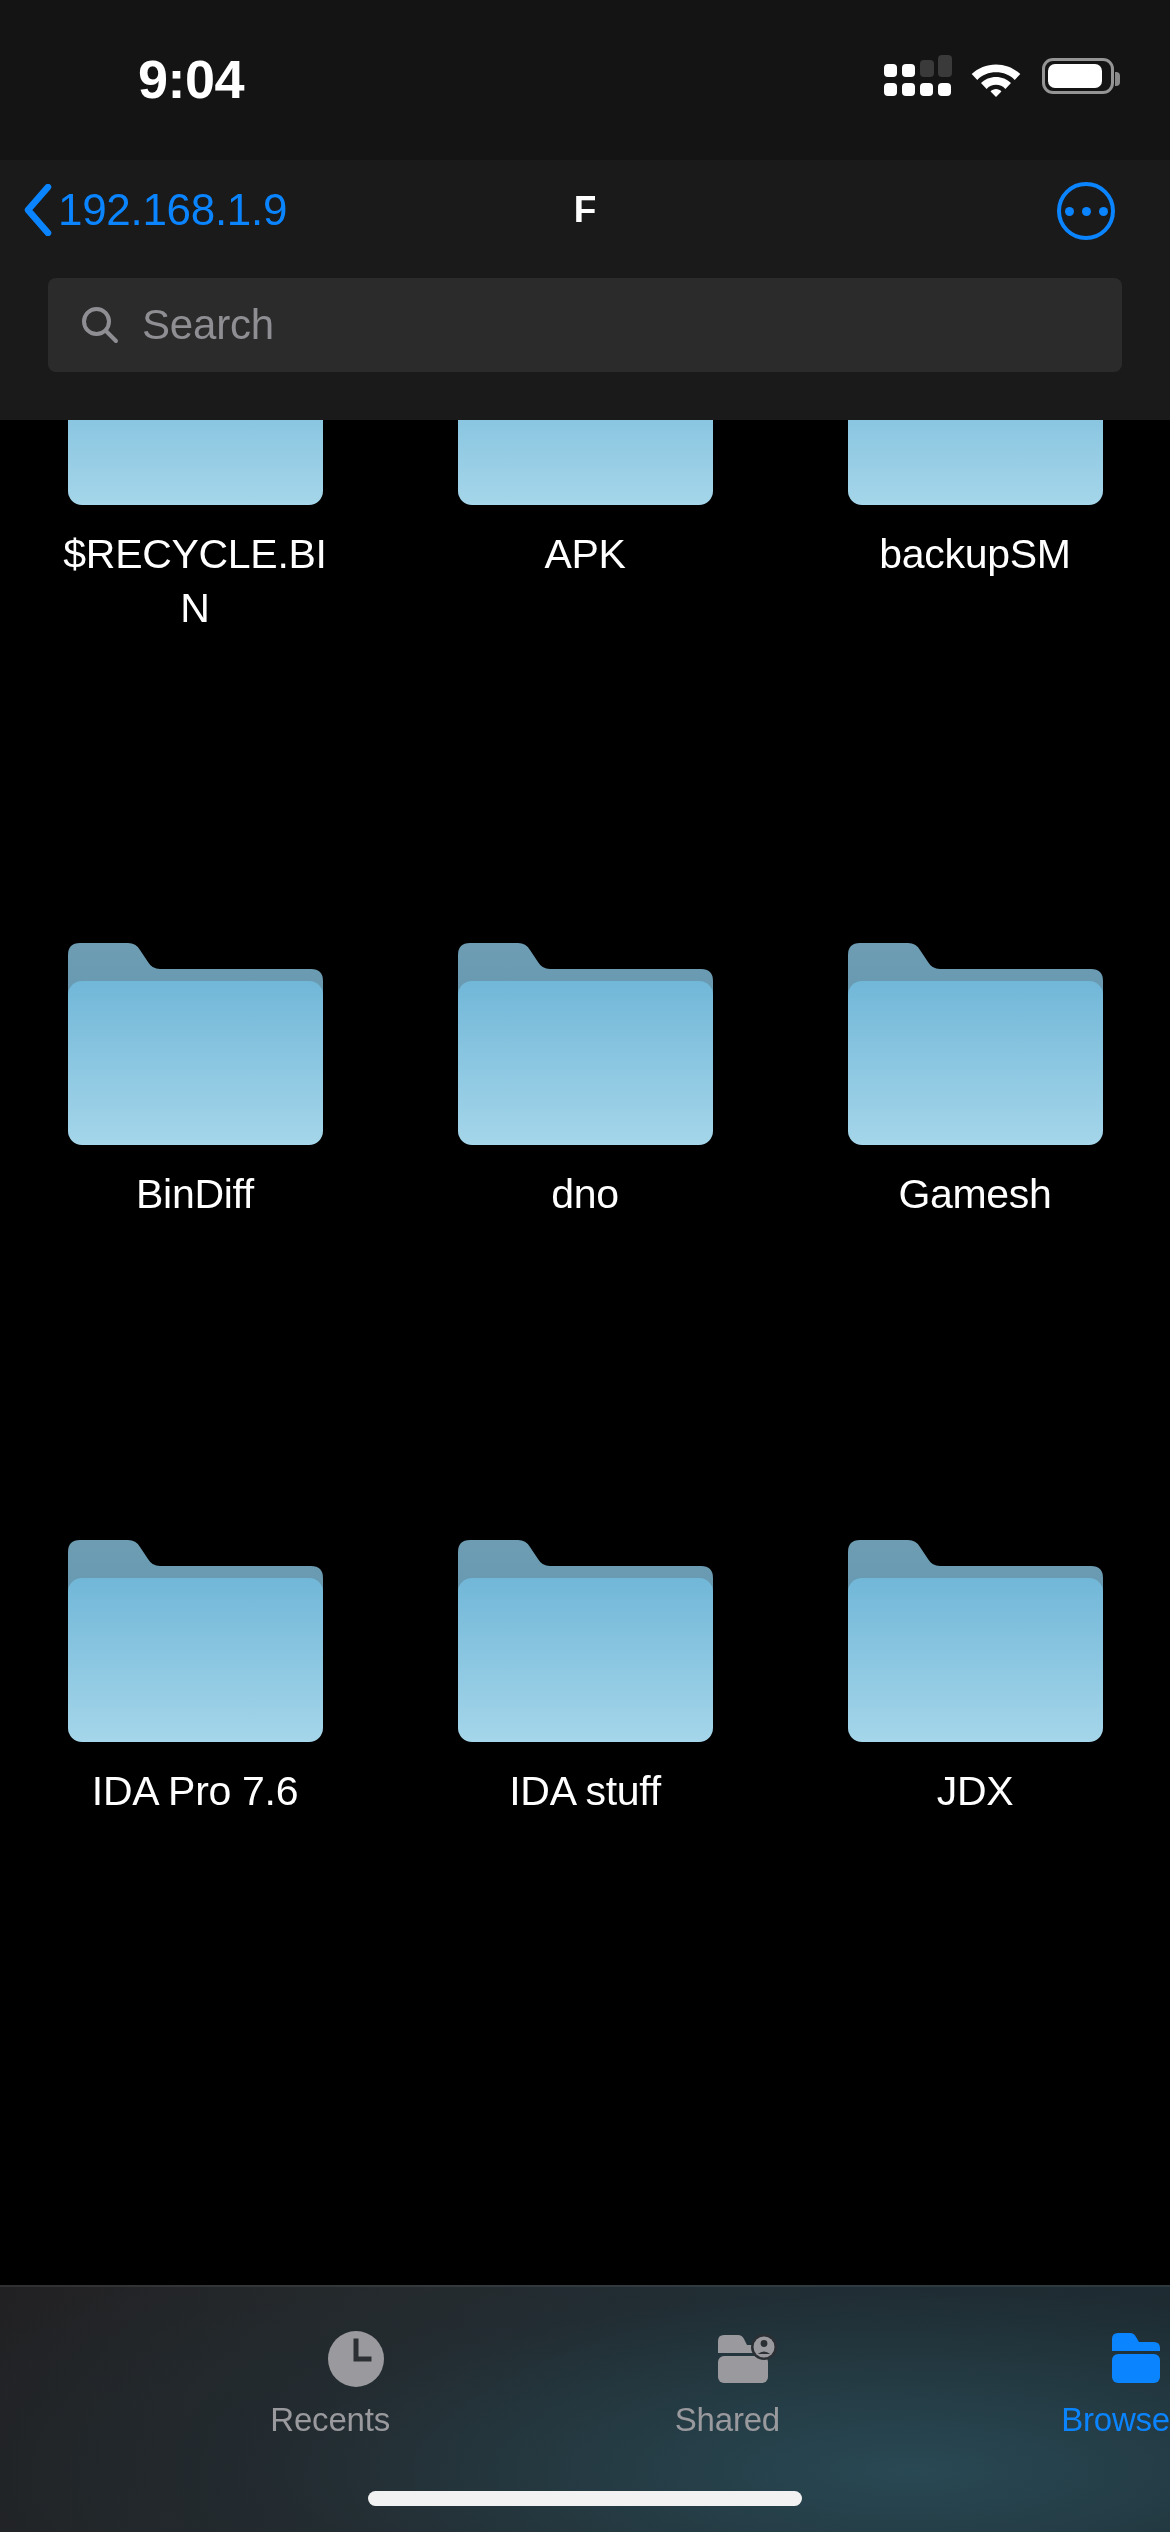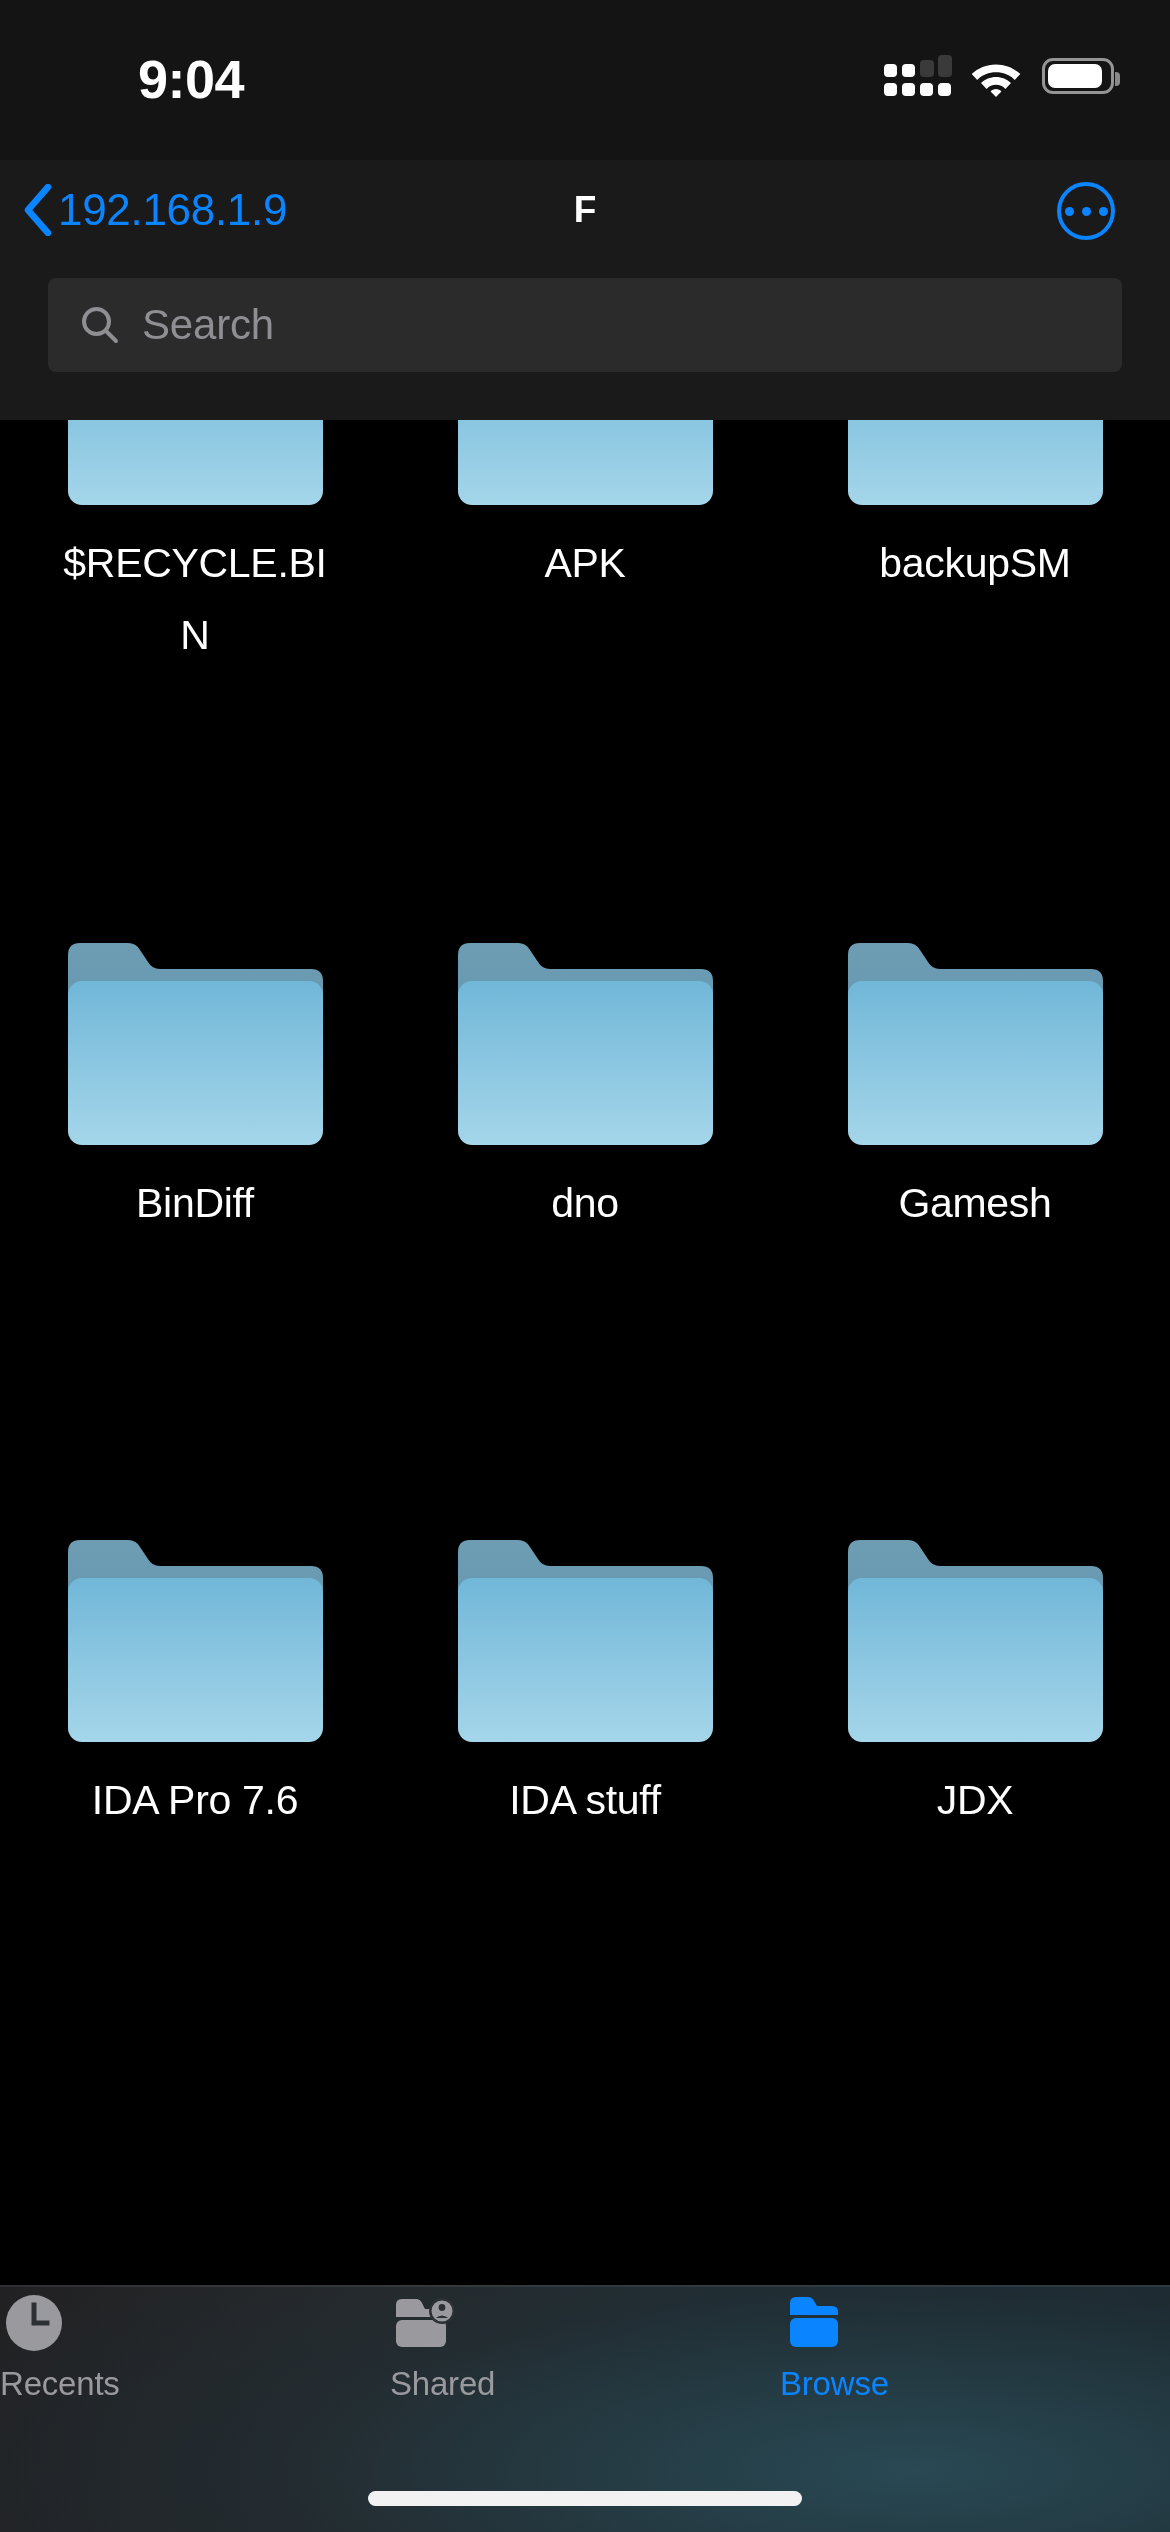--- a/index.html
+++ b/index.html
@@ -122,41 +122,41 @@
     cursor:pointer;
   }
   .folder-icon {
     width:255px; height:204px; position:relative; flex:none;
   }
   .folder-svg { width:255px; height:204px; display:block; }
   .folder-label {
     margin-top:22px;
     width:290px; text-align:center;
     font-size:41px; color:#ffffff;
-    line-height:72px; letter-spacing:-0.3px;
+    line-height:54px; letter-spacing:-0.3px;
     word-wrap:break-word; overflow-wrap:break-word;
   }
 
   
   #tab-bar {
     position:absolute; left:0; bottom:0;
     width:1170px; height:247px;
     background:
       radial-gradient(120% 160% at 78% 75%, rgba(41,74,85,0.95) 0%, rgba(30,44,51,0.6) 45%, rgba(26,26,28,0.2) 75%),
       linear-gradient(100deg, #232325 0%, #2a2c2e 35%, #243036 62%, #1d2a30 100%);
     z-index:50;
     display:flex;
   }
   #tab-bar::before {
     content:""; position:absolute; left:0; top:0; width:1170px; height:2px;
     background:rgba(255,255,255,0.07);
   }
   .tab-item {
-    width:390px; padding-top:8px;
-    display:flex; flex-direction:column; align-items:flex-start;
+    width:390px; padding-top:44px;
+    display:flex; flex-direction:column; align-items:flex-end;
     cursor:pointer;
   }
   .tab-icon { width:68px; height:60px; display:block; }
   .tab-label {
     margin-top:12px; font-size:33px; letter-spacing:-0.2px;
   }
   .tab-inactive .tab-label { color:#9a9a9e; }
   .tab-active .tab-label { color:#0a84ff; }
   #home-indicator {
     position:absolute; left:50%; transform:translateX(-50%);

